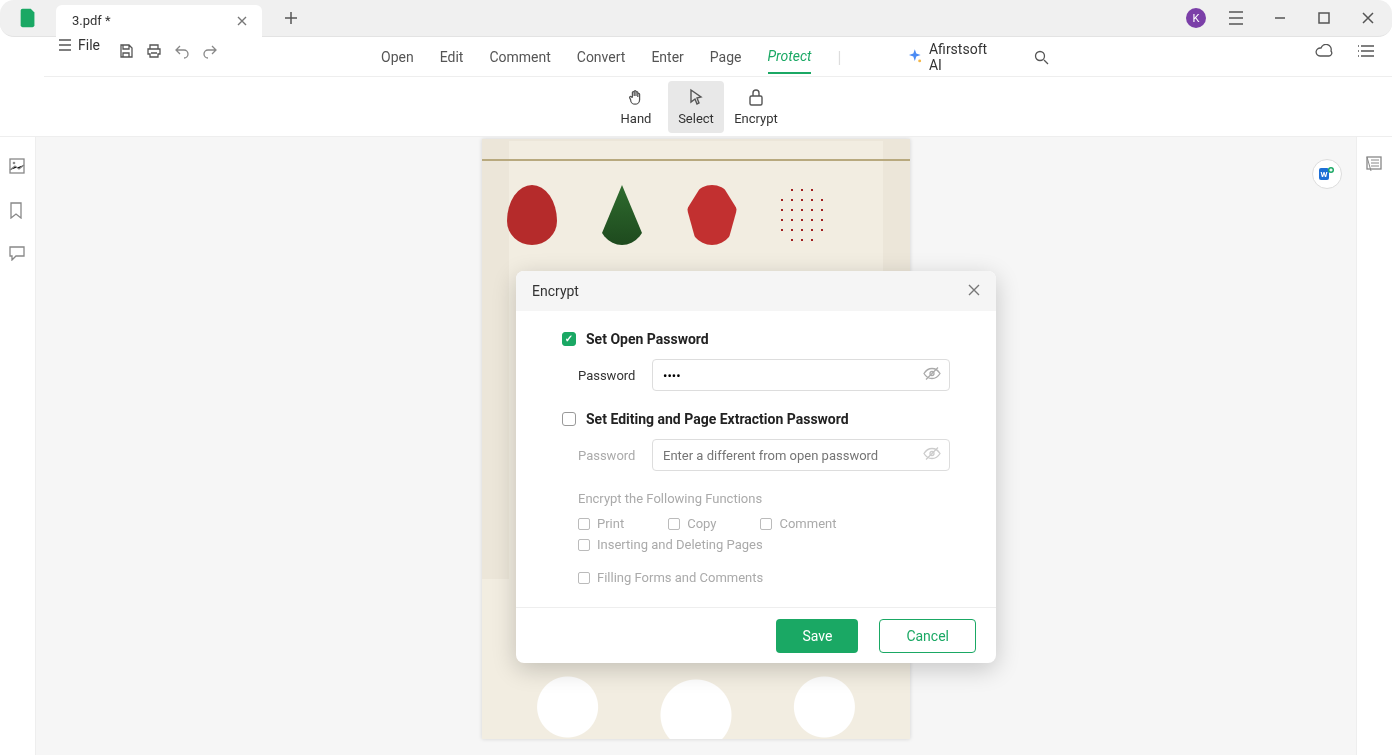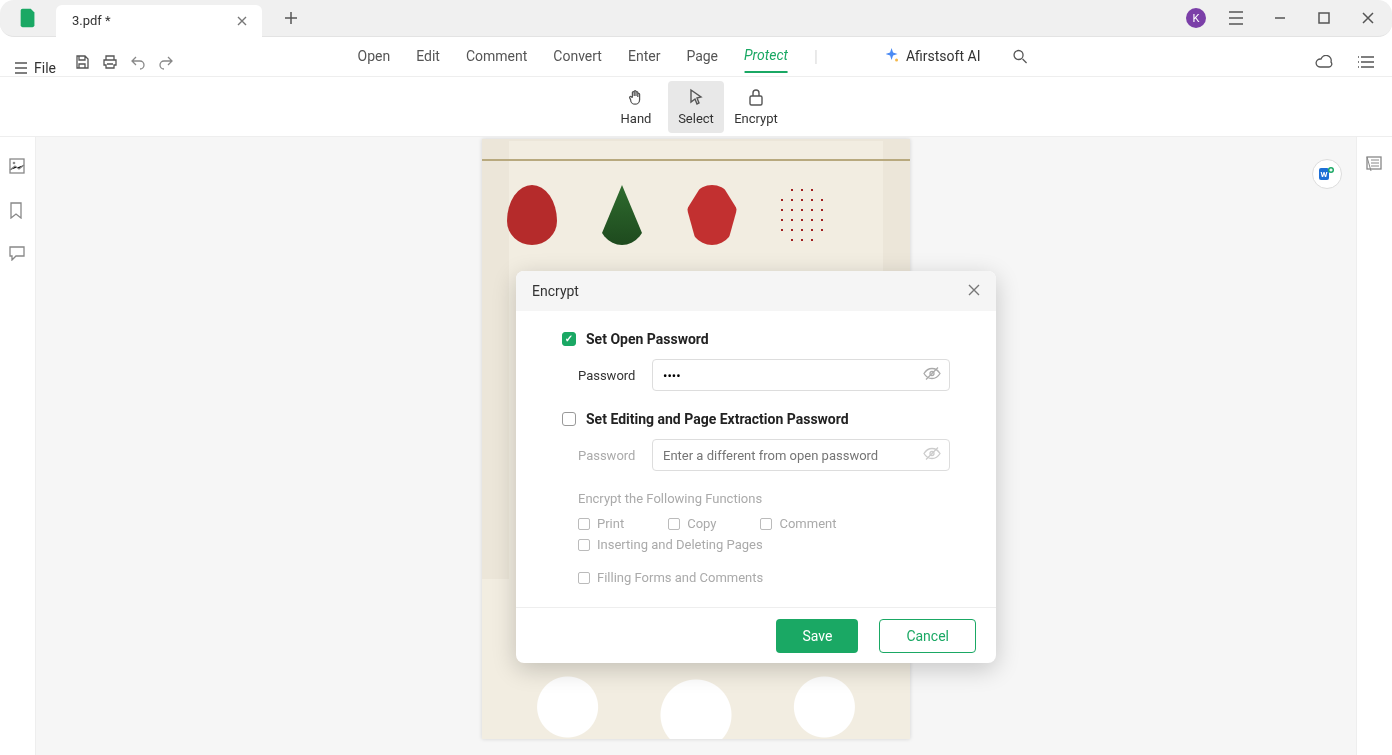--- a/index.html
+++ b/index.html
@@ -10,21 +10,21 @@
   .logo { width: 28px; height: 28px; margin: 0 14px; display:flex; align-items:center; justify-content:center;}
   .tab { height: 32px; background: #fff; border-radius: 6px 6px 0 0; display: flex; align-items: center; padding: 0 12px 0 16px; gap: 12px; margin-top:5px;}
   .tab-title { font-size: 13px; color:#333; width: 150px;}
   .tab-close { width: 16px; height:16px; display:flex;align-items:center;justify-content:center; color:#777; cursor:pointer;}
   .newtab { width:30px; height:30px; display:flex;align-items:center;justify-content:center; color:#555; margin-left:14px; cursor:pointer;}
   .titlebar-right { margin-left:auto; display:flex; align-items:center; gap:16px; padding-right:10px;}
   .avatar { width:20px; height:20px; border-radius:50%; background:#7b3fa8; color:#fff; font-size:11px; display:flex; align-items:center; justify-content:center;}
   .win-btn { width:28px; height:28px; display:flex;align-items:center;justify-content:center; color:#555; cursor:pointer;}
 
   
-  .menubar { height: 40px; background:#fff; border-bottom:1px solid #eee; display:flex; align-items:flex-end; }
+  .menubar { height: 40px; background:#fff; border-bottom:1px solid #eee; display:flex; align-items:flex-start;margin-left:44px; }
   .file-btn { display:flex; align-items:center; gap:6px; margin-left:14px; margin-right:12px; color:#333; font-size:14px; cursor:pointer;}
   .mini-btn { width:28px;height:28px;display:flex;align-items:center;justify-content:center;color:#555; cursor:pointer;}
   .menu-center { position:absolute; left:50%; transform:translateX(-50%); display:flex; gap:26px; align-items:center; height:40px;}
   .menu-item { font-size:14px; color:#555; cursor:pointer; padding:8px 0;}
   .menu-item.active { color:#1aa864; border-bottom:2px solid #1aa864;font-style:italic; }
   .ai-btn { display:flex; align-items:center; gap:6px; margin-left:40px; font-size:14px; color:#333;}
   .menubar-right { margin-left:auto; display:flex; align-items:center; gap:14px; padding-right:12px;}
 
   
   .toolbar { height:60px; background:#fff; border-bottom:1px solid #eee; display:flex; justify-content:center; align-items:center; gap:4px;}

